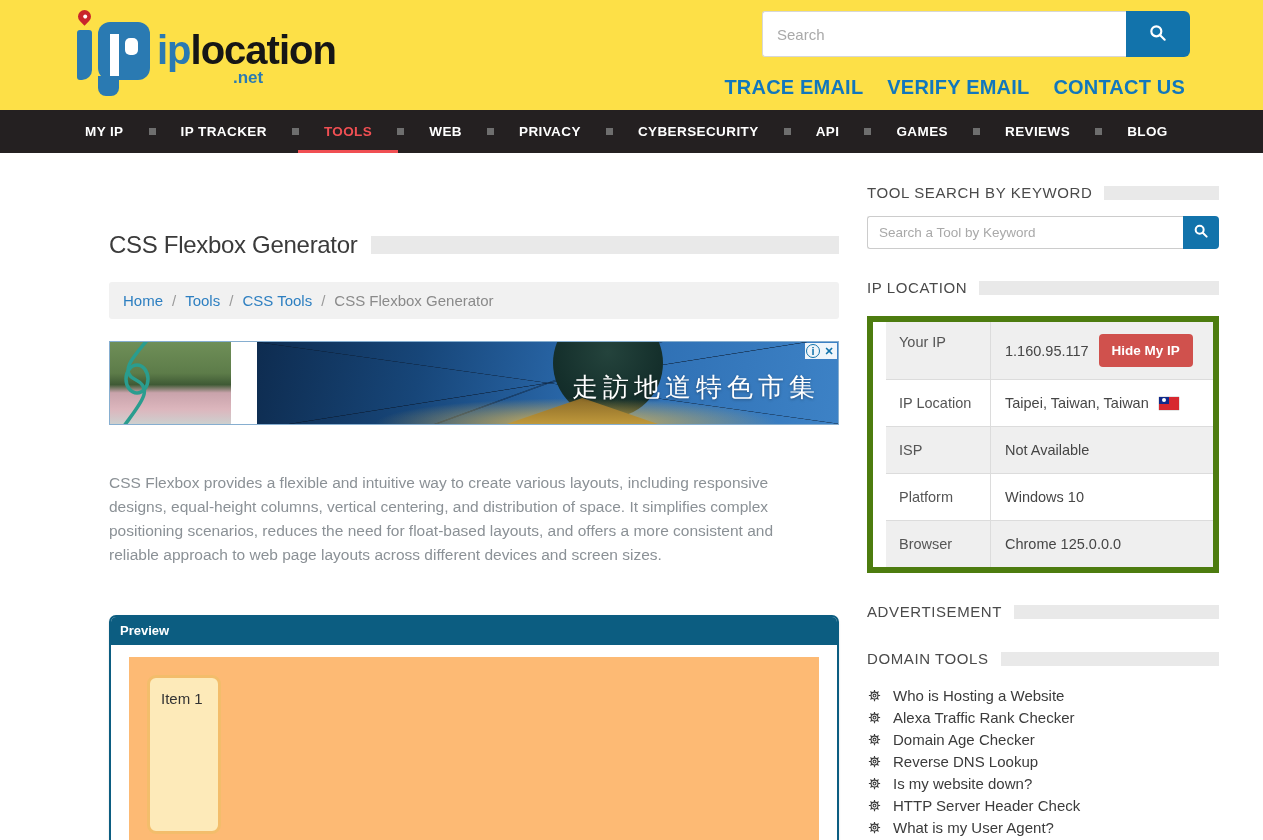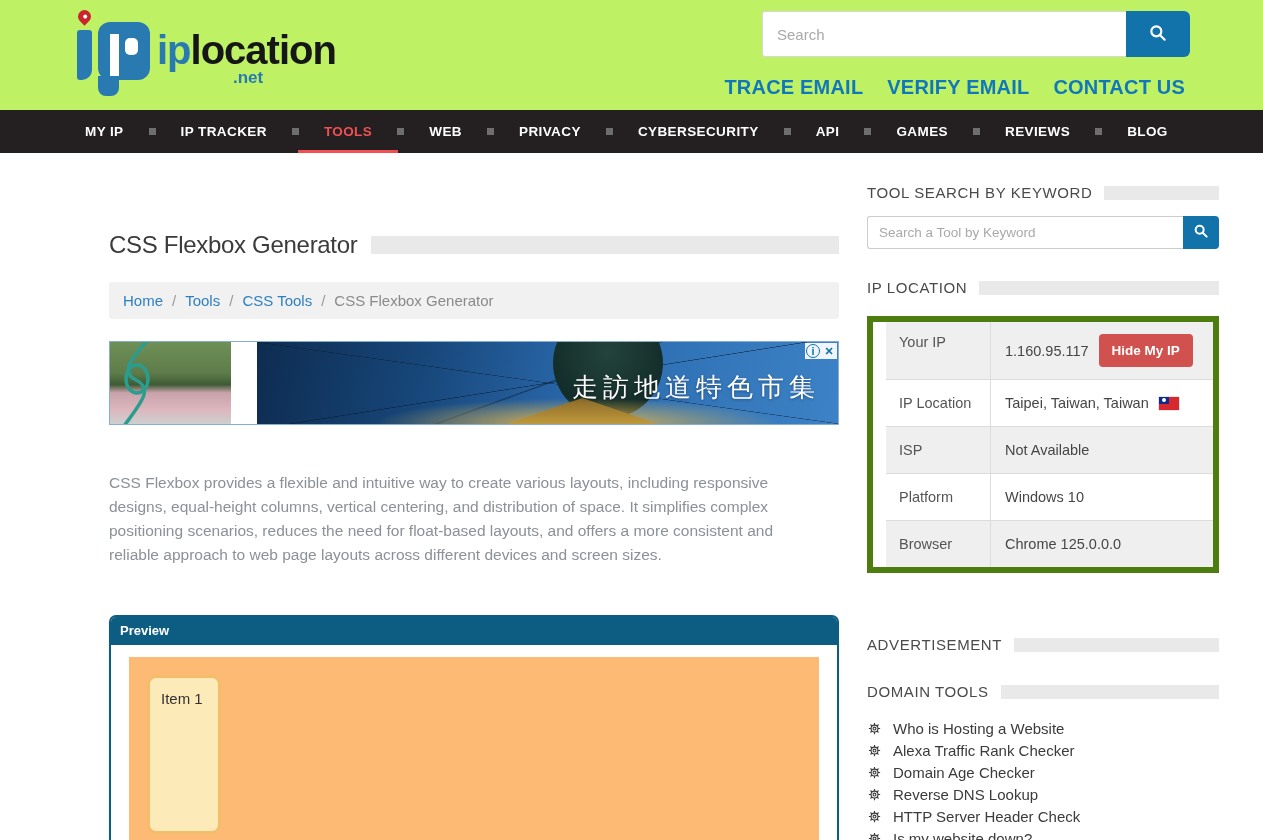--- a/index.html
+++ b/index.html
@@ -1,20 +1,20 @@
 <!DOCTYPE html>
 <html><head>
 <meta charset="utf-8">
 <style>
   * { margin:0; padding:0; box-sizing:border-box; }
   html,body { width:1263px; height:840px; overflow:hidden; background:#fff;
               font-family:"Liberation Sans", sans-serif; }
 
   
-  .header { position:relative; height:110px; background:#bef264; }
+  .header { position:relative; height:110px; background:#fde047; }
   .logo { position:absolute; left:75px; top:10px; width:240px; height:80px; cursor:pointer; }
   .logo-glyph { position:absolute; left:0; top:0; width:78px; height:80px; }
   .logo-text { position:absolute; left:82px; top:18px; font-size:40px; letter-spacing:-1px; font-weight:bold; }
   .logo-text .lt-ip { color:#2a7ab2; }
   .logo-text .lt-loc { color:#161616; }
   .logo-net { position:absolute; left:158px; top:58px; color:#2a7ab2; font-size:17px; font-weight:bold; }
   .hsearch { position:absolute; left:762px; top:11px; width:428px; height:46px; display:flex; }
   .hsearch input { flex:1; border:1px solid #d7d7d7; border-right:none; border-radius:3px 0 0 3px;
                    padding:0 14px; font-size:15px; color:#444; outline:none; font-family:"Liberation Sans",sans-serif; }
   .hsearch input::placeholder { color:#a9a9a9; }
@@ -109,21 +109,21 @@
   .ip-value { flex:1; padding:15px 10px 15px 14px; color:#464646; display:flex; align-items:center; gap:10px; }
   .ip-row.first .ip-label, .ip-row.first .ip-value { padding-top:12px; padding-bottom:12px; }
   .hide-ip-btn { background:#d0514d; color:#fff; border:none; border-radius:4px; font-weight:bold;
                  font-size:13.5px; padding:9px 13px; cursor:pointer; font-family:"Liberation Sans",sans-serif; }
   .flag { width:20px; height:13px; background:#d7282f; position:relative; display:inline-block;
           box-shadow:0 0 1px rgba(0,0,0,.6); }
   .flag::before { content:""; position:absolute; left:0; top:0; width:10px; height:7px; background:#102a8c; }
   .flag::after { content:""; position:absolute; left:3px; top:1.5px; width:4px; height:4px;
                  border-radius:50%; background:#fff; }
 
-  .adv-heading { margin-top:63px; }
+  .adv-heading { margin-top:30px; }
   .dt-heading { margin-top:30px; }
   .dt-list { margin-top:17px; list-style:none; }
   .dt-list li { height:22px; display:flex; align-items:center; gap:11px; cursor:pointer; }
   .dt-list a { color:#3b3b3b; font-size:15px; text-decoration:none; }
   .gear { flex:0 0 15px; }
 
   
   .pin { position:absolute; left:3px; top:0; width:13px; height:13px; background:#c9252c;
          border-radius:50% 50% 50% 0; transform:rotate(-45deg); }
   .pin::after { content:""; position:absolute; left:4.5px; top:4.5px; width:4px; height:4px;
@@ -345,33 +345,33 @@
             <path d="M21 12h-3.5M3 12h3.5M12 3v3.5M12 21v-3.5M18.4 18.4l-2.5-2.5M5.6 5.6l2.5 2.5M18.4 5.6l-2.5 2.5M5.6 18.4l2.5-2.5"></path>
           </svg>
         <a href="#">Reverse DNS Lookup</a>
       </li>
       <li>
         <svg class="gear" width="15" height="15" viewBox="0 0 24 24" fill="none" stroke="#3b3b3b" stroke-width="1.8">
             <circle cx="12" cy="12" r="5.5"></circle>
             <circle cx="12" cy="12" r="2.3"></circle>
             <path d="M21 12h-3.5M3 12h3.5M12 3v3.5M12 21v-3.5M18.4 18.4l-2.5-2.5M5.6 5.6l2.5 2.5M18.4 5.6l-2.5 2.5M5.6 18.4l2.5-2.5"></path>
           </svg>
+        <a href="#">Is my website down?</a>
+      </li>
+      <li>
+        <svg class="gear" width="15" height="15" viewBox="0 0 24 24" fill="none" stroke="#3b3b3b" stroke-width="1.8">
+            <circle cx="12" cy="12" r="5.5"></circle>
+            <circle cx="12" cy="12" r="2.3"></circle>
+            <path d="M21 12h-3.5M3 12h3.5M12 3v3.5M12 21v-3.5M18.4 18.4l-2.5-2.5M5.6 5.6l2.5 2.5M18.4 5.6l-2.5 2.5M5.6 18.4l2.5-2.5"></path>
+          </svg>
         <a href="#">HTTP Server Header Check</a>
       </li>
       <li>
         <svg class="gear" width="15" height="15" viewBox="0 0 24 24" fill="none" stroke="#3b3b3b" stroke-width="1.8">
             <circle cx="12" cy="12" r="5.5"></circle>
             <circle cx="12" cy="12" r="2.3"></circle>
             <path d="M21 12h-3.5M3 12h3.5M12 3v3.5M12 21v-3.5M18.4 18.4l-2.5-2.5M5.6 5.6l2.5 2.5M18.4 5.6l-2.5 2.5M5.6 18.4l2.5-2.5"></path>
           </svg>
-        <a href="#">Is my website down?</a>
-      </li>
-      <li>
-        <svg class="gear" width="15" height="15" viewBox="0 0 24 24" fill="none" stroke="#3b3b3b" stroke-width="1.8">
-            <circle cx="12" cy="12" r="5.5"></circle>
-            <circle cx="12" cy="12" r="2.3"></circle>
-            <path d="M21 12h-3.5M3 12h3.5M12 3v3.5M12 21v-3.5M18.4 18.4l-2.5-2.5M5.6 5.6l2.5 2.5M18.4 5.6l-2.5 2.5M5.6 18.4l2.5-2.5"></path>
-          </svg>
         <a href="#">What is my User Agent?</a>
       </li>
     </ul>
   </div>
 </div>
 
 </body></html>

